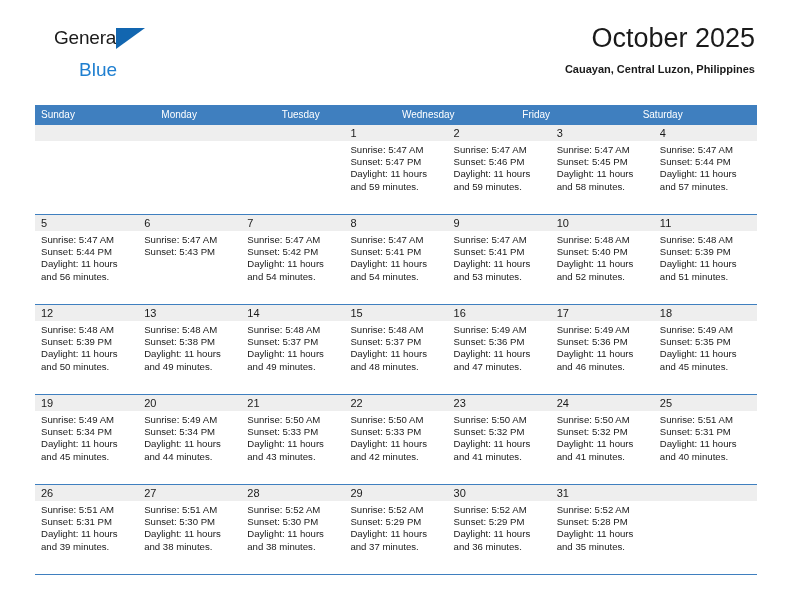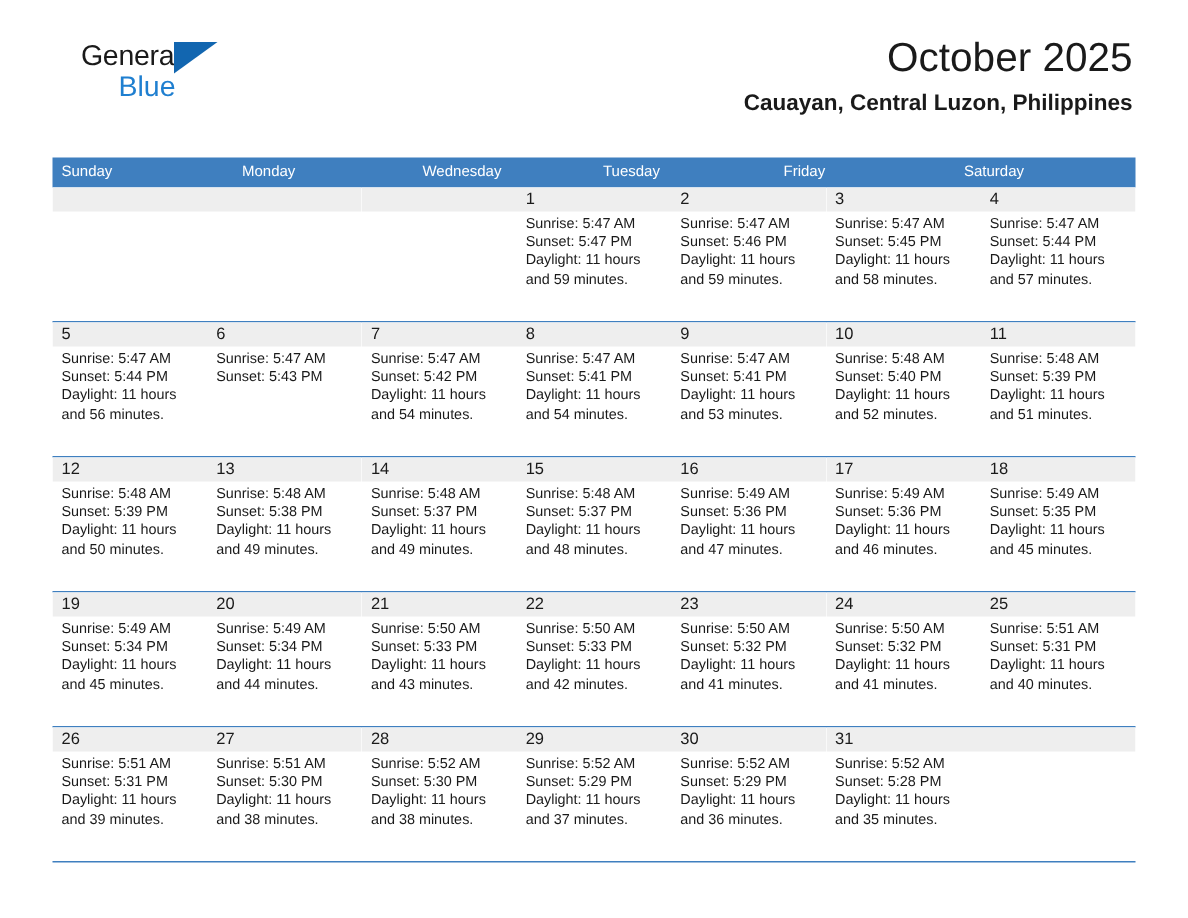--- a/index.html
+++ b/index.html
@@ -42,21 +42,21 @@
     letter-spacing: -0.2px;
     line-height: 20px;
     display: block;
   }
   .logo-blue {
     font-size: 19px;
     color: #1f7fd0;
     line-height: 20px;
     display: block;
     margin-left: 25px;
-    margin-top: 1px;
+    margin-top: 12px;
   }
   .logo-triangle {
     position: absolute;
     left: 62px;
     top: 0px;
     width: 0;
     height: 0;
     border-left: 29px solid #1266b0;
     border-bottom: 21px solid transparent;
   }
@@ -67,21 +67,21 @@
     text-align: right;
   }
   .month-title {
     font-size: 27px;
     color: #1a1a1a;
     line-height: 32px;
     font-weight: normal;
     margin: 0;
   }
   .location {
-    font-size: 15px;
+    font-size: 11px;
     color: #1a1a1a;
     line-height: 18px;
     margin: 6px 0 0 0;
     font-weight: bold;
   }
 
   
   .calendar {
     position: absolute;
     left: 35px;
@@ -158,22 +158,22 @@
     <div class="title-block">
       <h1 class="month-title">October 2025</h1>
       <p class="location">Cauayan, Central Luzon, Philippines</p>
     </div>
   </div>
 
   <div class="calendar">
     <div class="dow-row">
       <div class="dow-cell">Sunday</div>
       <div class="dow-cell">Monday</div>
+      <div class="dow-cell">Tuesday</div>
       <div class="dow-cell">Wednesday</div>
-      <div class="dow-cell">Tuesday</div>
       <div class="dow-cell">Friday</div>
       <div class="dow-cell">Saturday</div>
     </div>
 
     <div id="weeks-container">
         <div class="week-row">
           <div class="day-cell empty">
             <div class="day-num-band"></div>
             <div class="day-body">
               <div></div>

